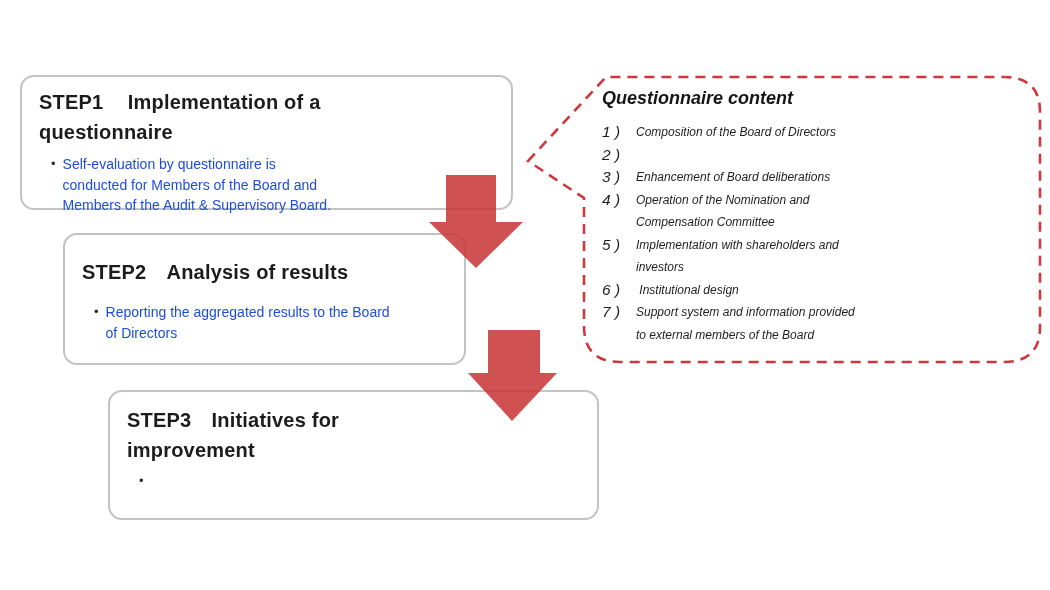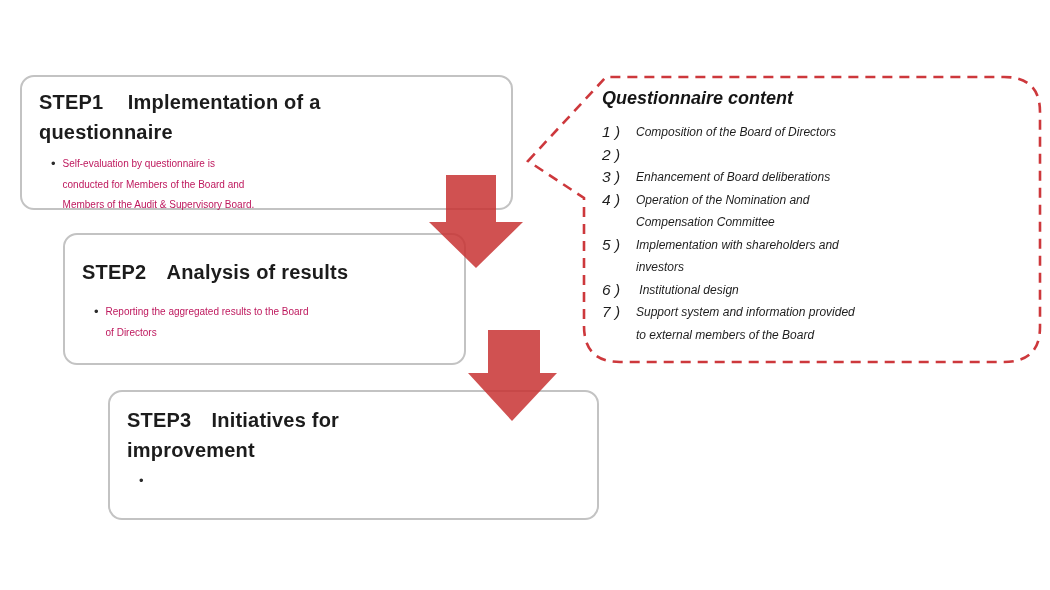--- a/index.html
+++ b/index.html
@@ -11,21 +11,21 @@
   .step-box{
     position:absolute;background:#ffffff;border:2px solid #c3c3c3;border-radius:14px;
     box-sizing:border-box;z-index:1;
   }
   .step-heading{
     white-space:pre-line;font-weight:bold;font-size:20px;line-height:30px;
     color:#1c1c1c;letter-spacing:.2px;
   }
   .step-bullet{display:flex;align-items:flex-start;}
   .bullet-glyph{font-size:13px;line-height:20px;margin-right:7px;color:#2b2b2b;}
-  .bullet-text{white-space:pre-line;font-size:10px;line-height:20.5px;color:#be185d;}
+  .bullet-text{white-space:pre-line;font-size:14px;line-height:20.5px;color:#1d4ed8;}
   #box-step1{left:20px;top:75px;width:493px;height:135px;padding:10px 16px 0 17px;}
   #box-step1 .step-bullet{margin-top:7px;margin-left:12px;}
   #box-step2{left:63px;top:233px;width:403px;height:132px;padding:22px 16px 0 17px;}
   #box-step2 .step-bullet{margin-top:15px;margin-left:12px;}
   #box-step3{left:108px;top:390px;width:491px;height:130px;padding:13px 16px 0 17px;}
   #box-step3 .step-bullet{margin-top:6px;margin-left:12px;}
   
   .overlay{position:absolute;left:0;top:0;z-index:5;pointer-events:none;}
   
   .bubble-content{position:absolute;left:602px;top:86px;width:425px;z-index:6;font-style:italic;}

